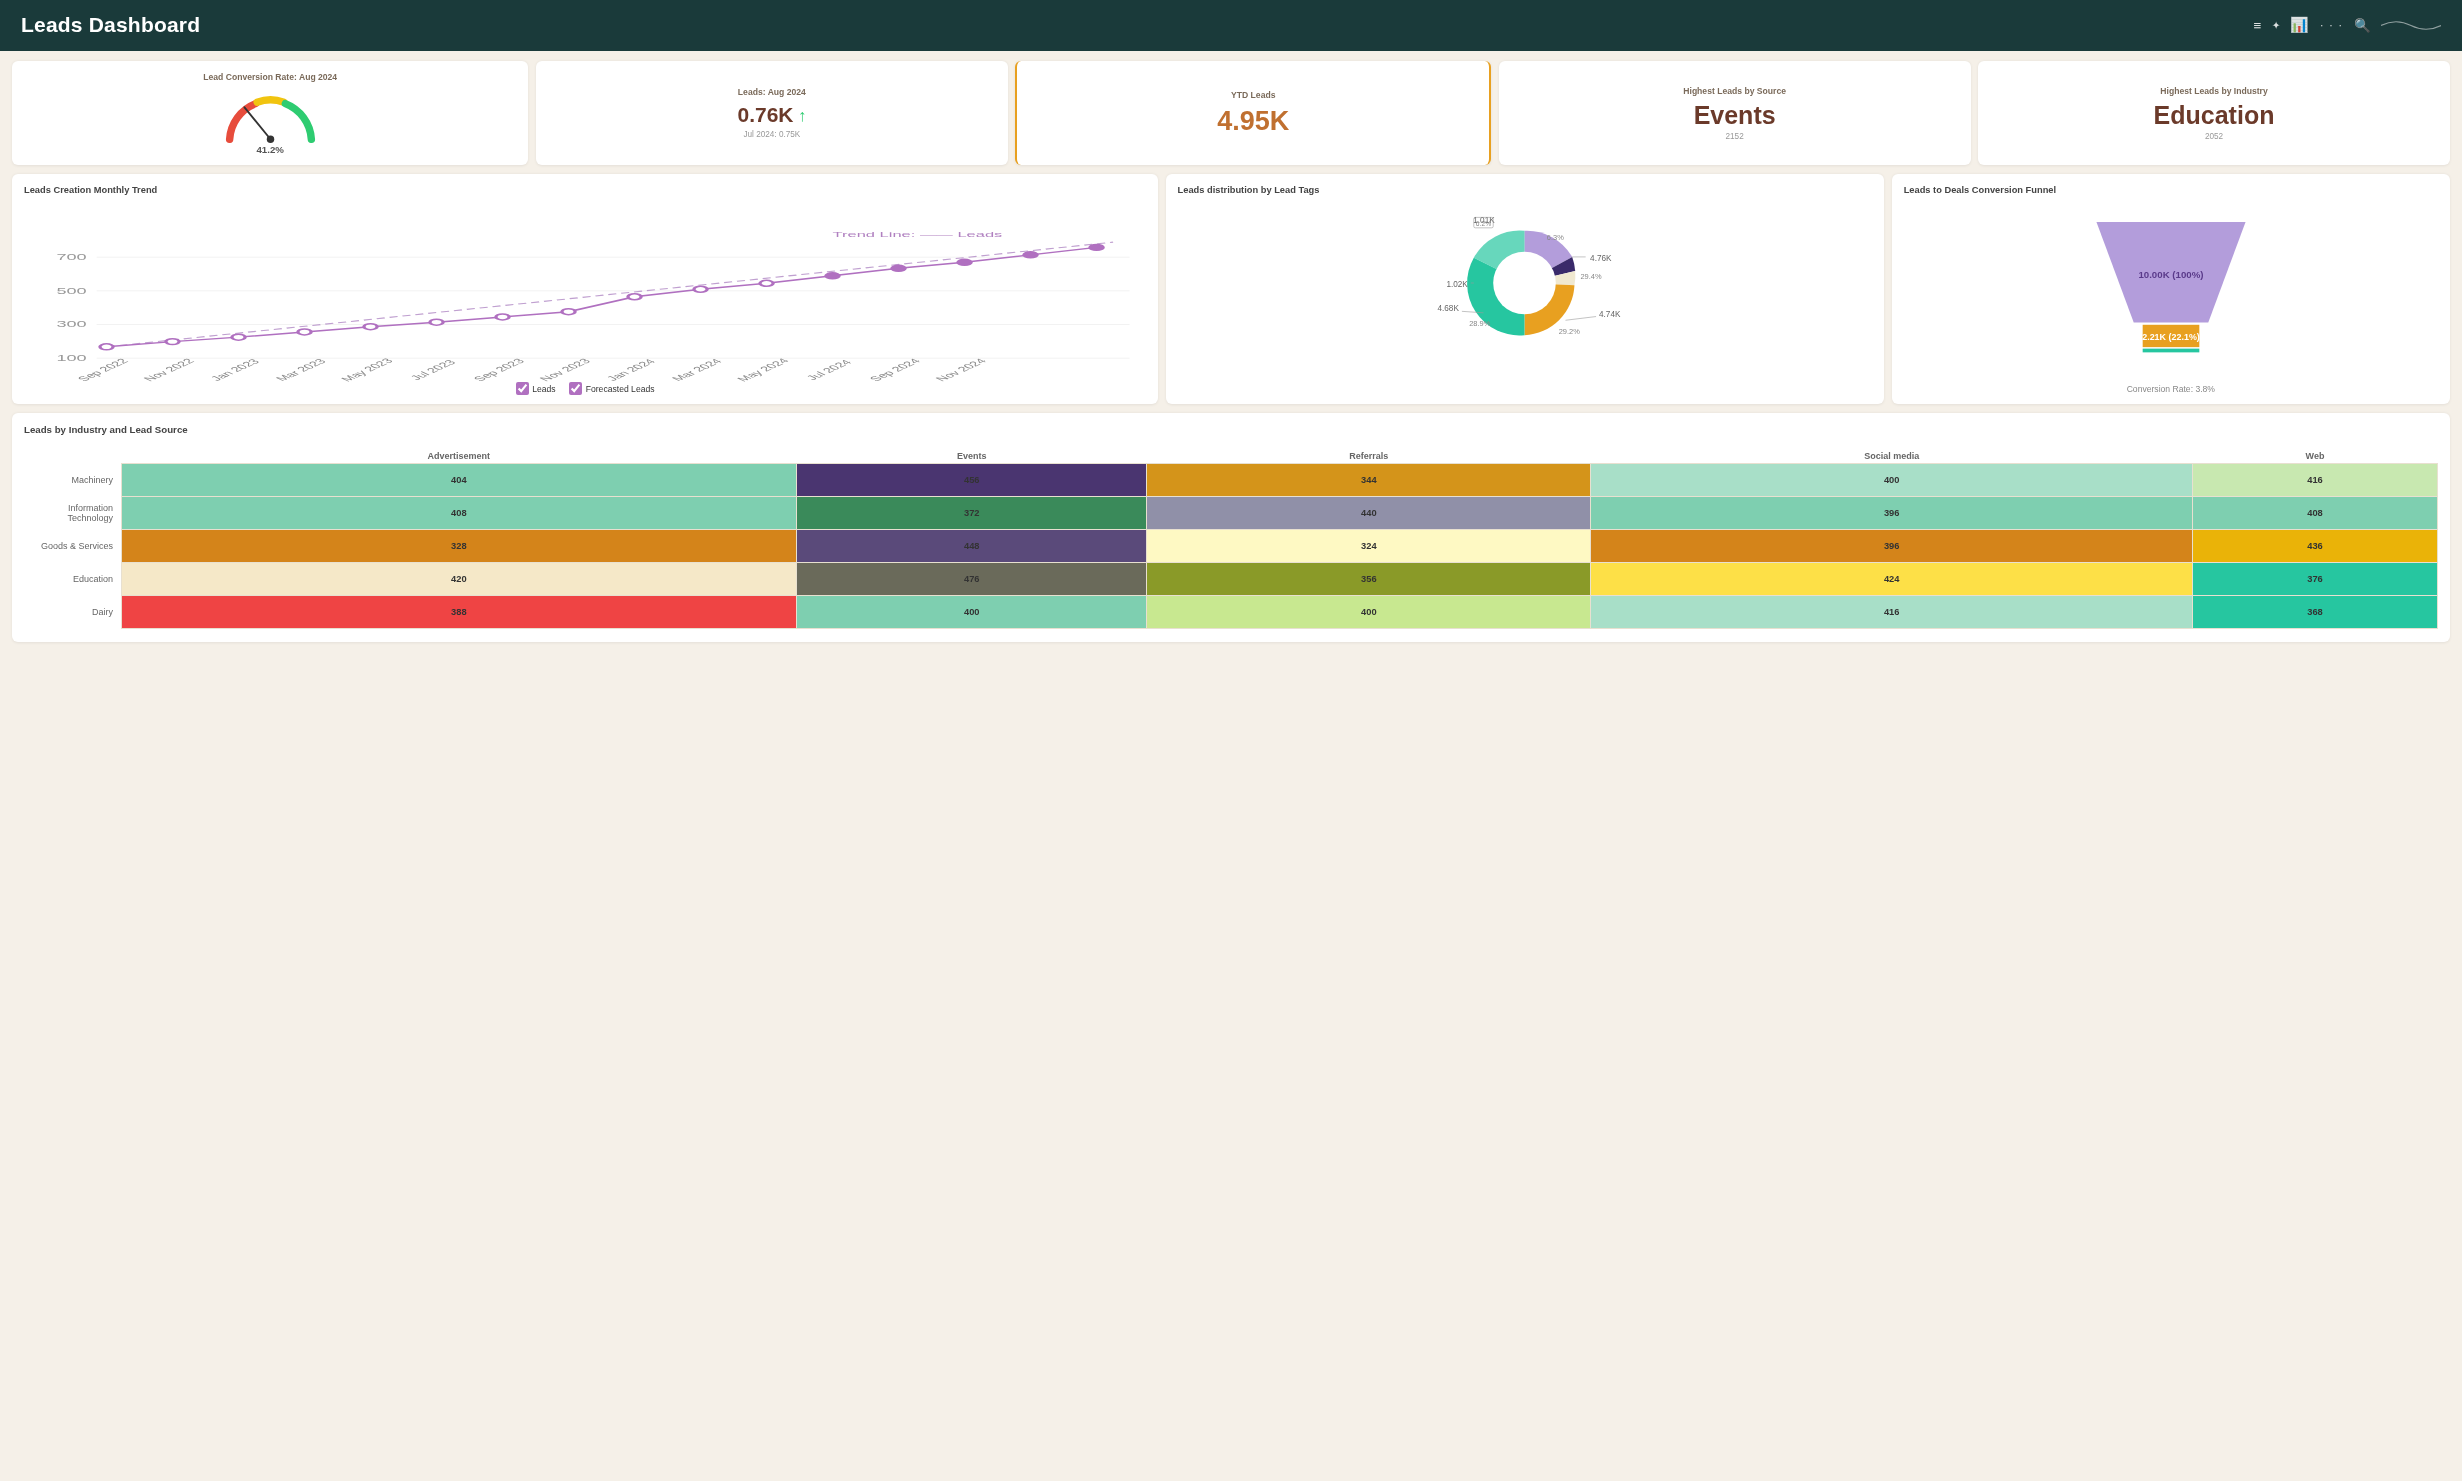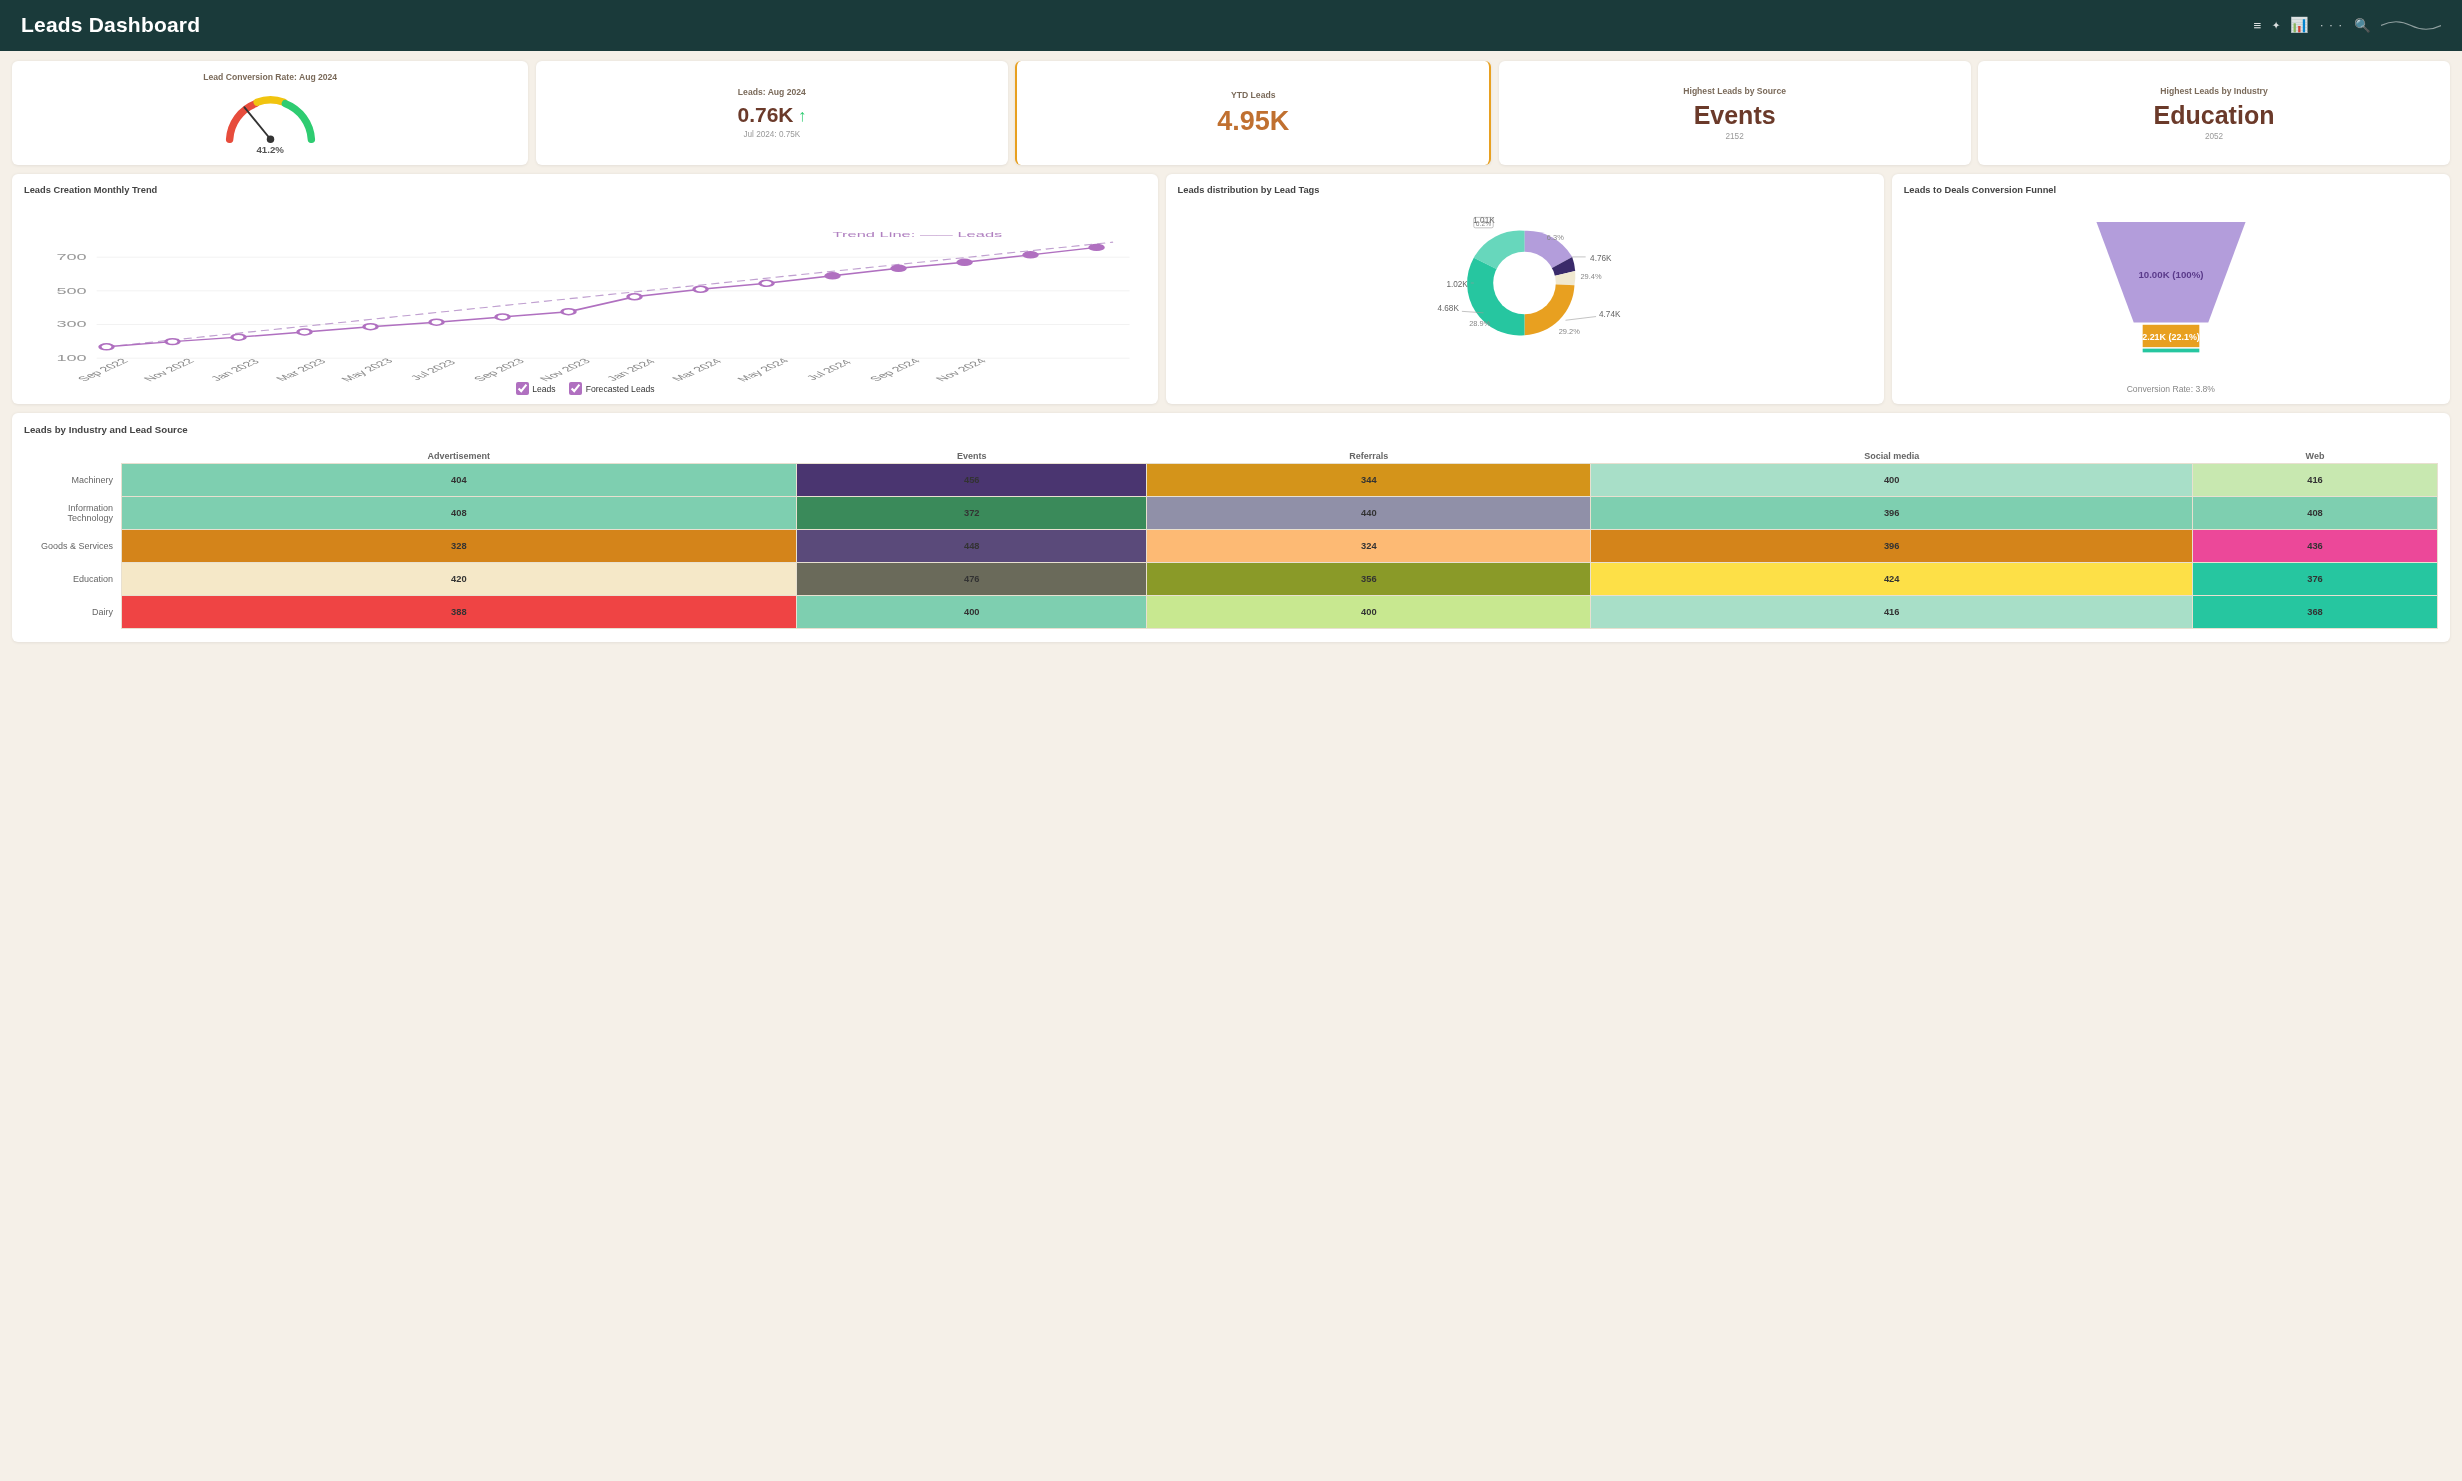--- a/index.html
+++ b/index.html
@@ -417,23 +417,23 @@
             <td style="background: rgb(126, 207, 176); color: rgb(51, 51, 51);">408</td>
             <td style="background: rgb(58, 138, 90); color: rgb(51, 51, 51);">372</td>
             <td style="background: rgb(144, 144, 168); color: rgb(51, 51, 51);">440</td>
             <td style="background: rgb(126, 207, 176); color: rgb(51, 51, 51);">396</td>
             <td style="background: rgb(126, 207, 176); color: rgb(51, 51, 51);">408</td>
           </tr>
           <tr>
             <td class="row-label">Goods &amp; Services</td>
             <td style="background: rgb(212, 132, 26); color: rgb(51, 51, 51);">328</td>
             <td style="background: rgb(90, 74, 122); color: rgb(51, 51, 51);">448</td>
-            <td style="background: #fdba74; color: rgb(51, 51, 51);">324</td>
+            <td style="background: #fef9c3; color: rgb(51, 51, 51);">324</td>
             <td style="background: rgb(212, 132, 26); color: rgb(51, 51, 51);">396</td>
-            <td style="background: #ec4899; color: rgb(51, 51, 51);">436</td>
+            <td style="background: #eab308; color: rgb(51, 51, 51);">436</td>
           </tr>
           <tr>
             <td class="row-label">Education</td>
             <td style="background: rgb(245, 232, 200); color: rgb(51, 51, 51);">420</td>
             <td style="background: rgb(106, 106, 90); color: rgb(51, 51, 51);">476</td>
             <td style="background: rgb(138, 154, 40); color: rgb(51, 51, 51);">356</td>
             <td style="background: #fde047; color: rgb(51, 51, 51);">424</td>
             <td style="background: rgb(38, 198, 160); color: rgb(51, 51, 51);">376</td>
           </tr>
           <tr>

